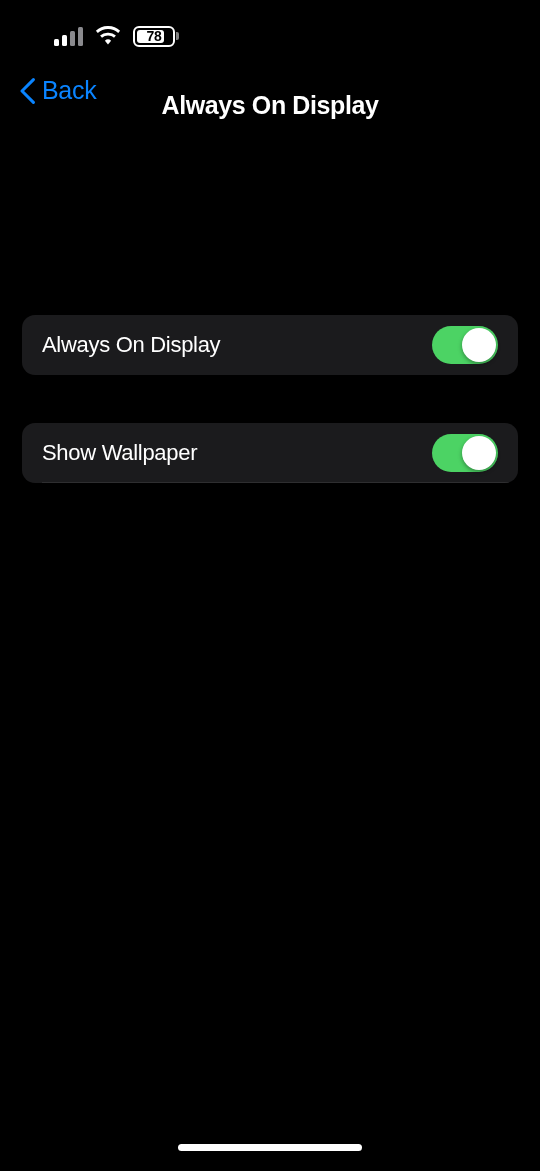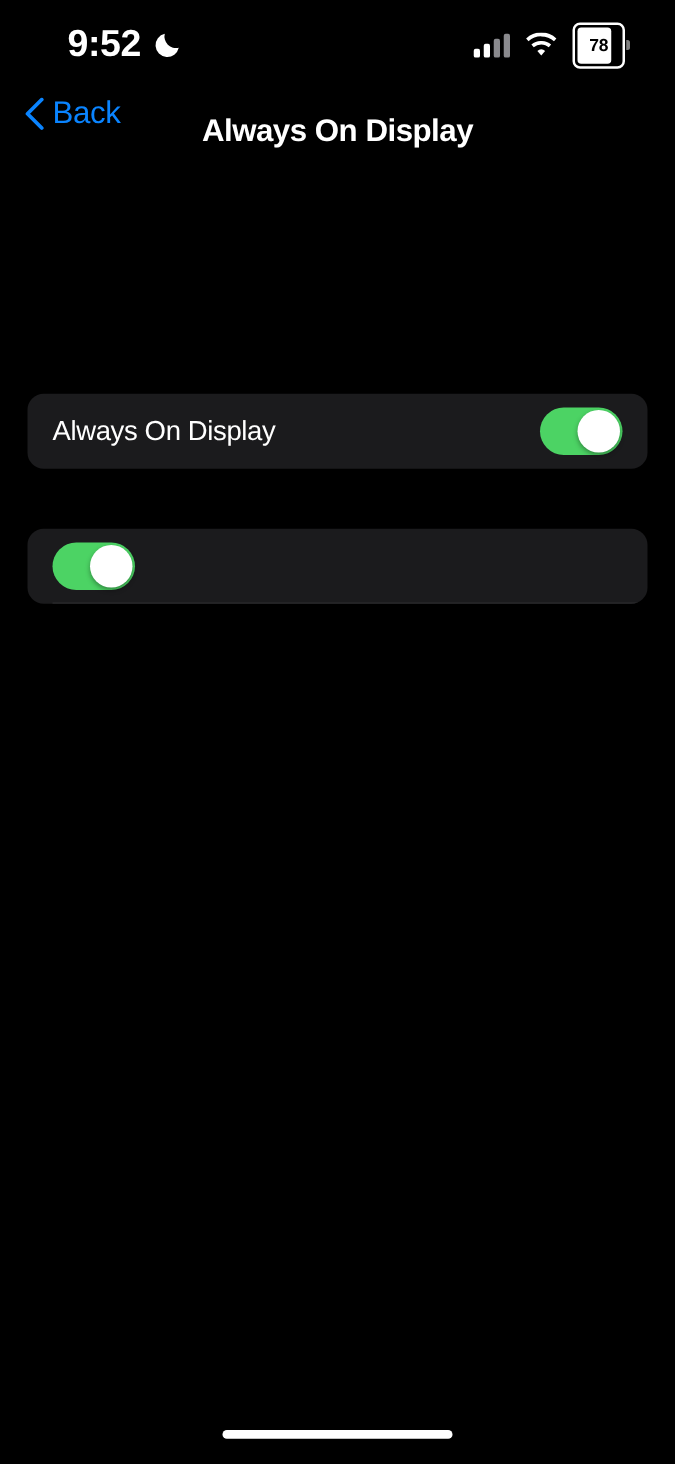--- a/index.html
+++ b/index.html
@@ -27,21 +27,21 @@
 
   .signal-bars { display:flex; align-items:flex-end; gap:3px; height:20px; }
   .signal-bars i { display:block; width:5px; border-radius:1.5px; background:#8a8a8e; }
   .signal-bars i.on { background:#fff; }
   .sb1 { height:7px; } .sb2 { height:11px; } .sb3 { height:15px; } .sb4 { height:19px; }
 
   .wifi-icon { display:block; width:26px; height:20px; }
 
   .battery {
     position:relative; display:flex; align-items:center;
-    width:42px; height:37px;
+    width:42px; height:21px;
     border:2px solid #fff; border-radius:6px;
     padding:2px; background:transparent;text-decoration:underline;
   }
   .battery::after {
     content:""; position:absolute; right:-6px; top:50%;
     transform:translateY(-50%);
     width:3px; height:8px; border-radius:0 2px 2px 0; background:#fff; opacity:.5;
   }
   .battery-fill {
     height:100%; width:78%;
@@ -118,28 +118,20 @@
     transform:translateX(-50%);
     width:184px; height:7px; border-radius:4px; background:#fff;
   }
 </style>
 </head>
 <body>
 
 <div class="screen">
 
   <div class="status-bar">
-    <div class="status-left">
-      <span class="status-time">9:52</span>
-      <span>
-        <svg class="moon-icon" viewBox="0 0 24 24" aria-hidden="true">
-          <path d="M21 14.2A9.3 9.3 0 0 1 9.8 3 9.4 9.4 0 1 0 21 14.2z" fill="#ffffff"></path>
-        </svg>
-      </span>
-    </div>
     <div class="status-right">
       <span class="signal-bars">
         <i class="sb1 on"></i>
           <i class="sb2 on"></i>
           <i class="sb3"></i>
           <i class="sb4"></i>
       </span>
       <span>
         <svg class="wifi-icon" viewBox="0 0 26 20" aria-hidden="true">
           <path d="M13 18.4l3.1-3.7a4.6 4.6 0 0 0-6.2 0L13 18.4z" fill="#fff"></path>
@@ -171,20 +163,21 @@
     <div class="row">
       <span class="row-label">Always On Display</span>
       <span class="toggle">
         <span class="knob"></span>
       </span>
     </div>
   </div>
 
   <div class="group" id="group-options">
     <div class="row">
+      <span class="row-label">Show Wallpaper</span>
       <span class="toggle">
         <span class="knob"></span>
       </span>
       <span class="row-sep"></span>
     </div>
   </div>
 
   <div class="home-indicator"></div>
 
 </div>

